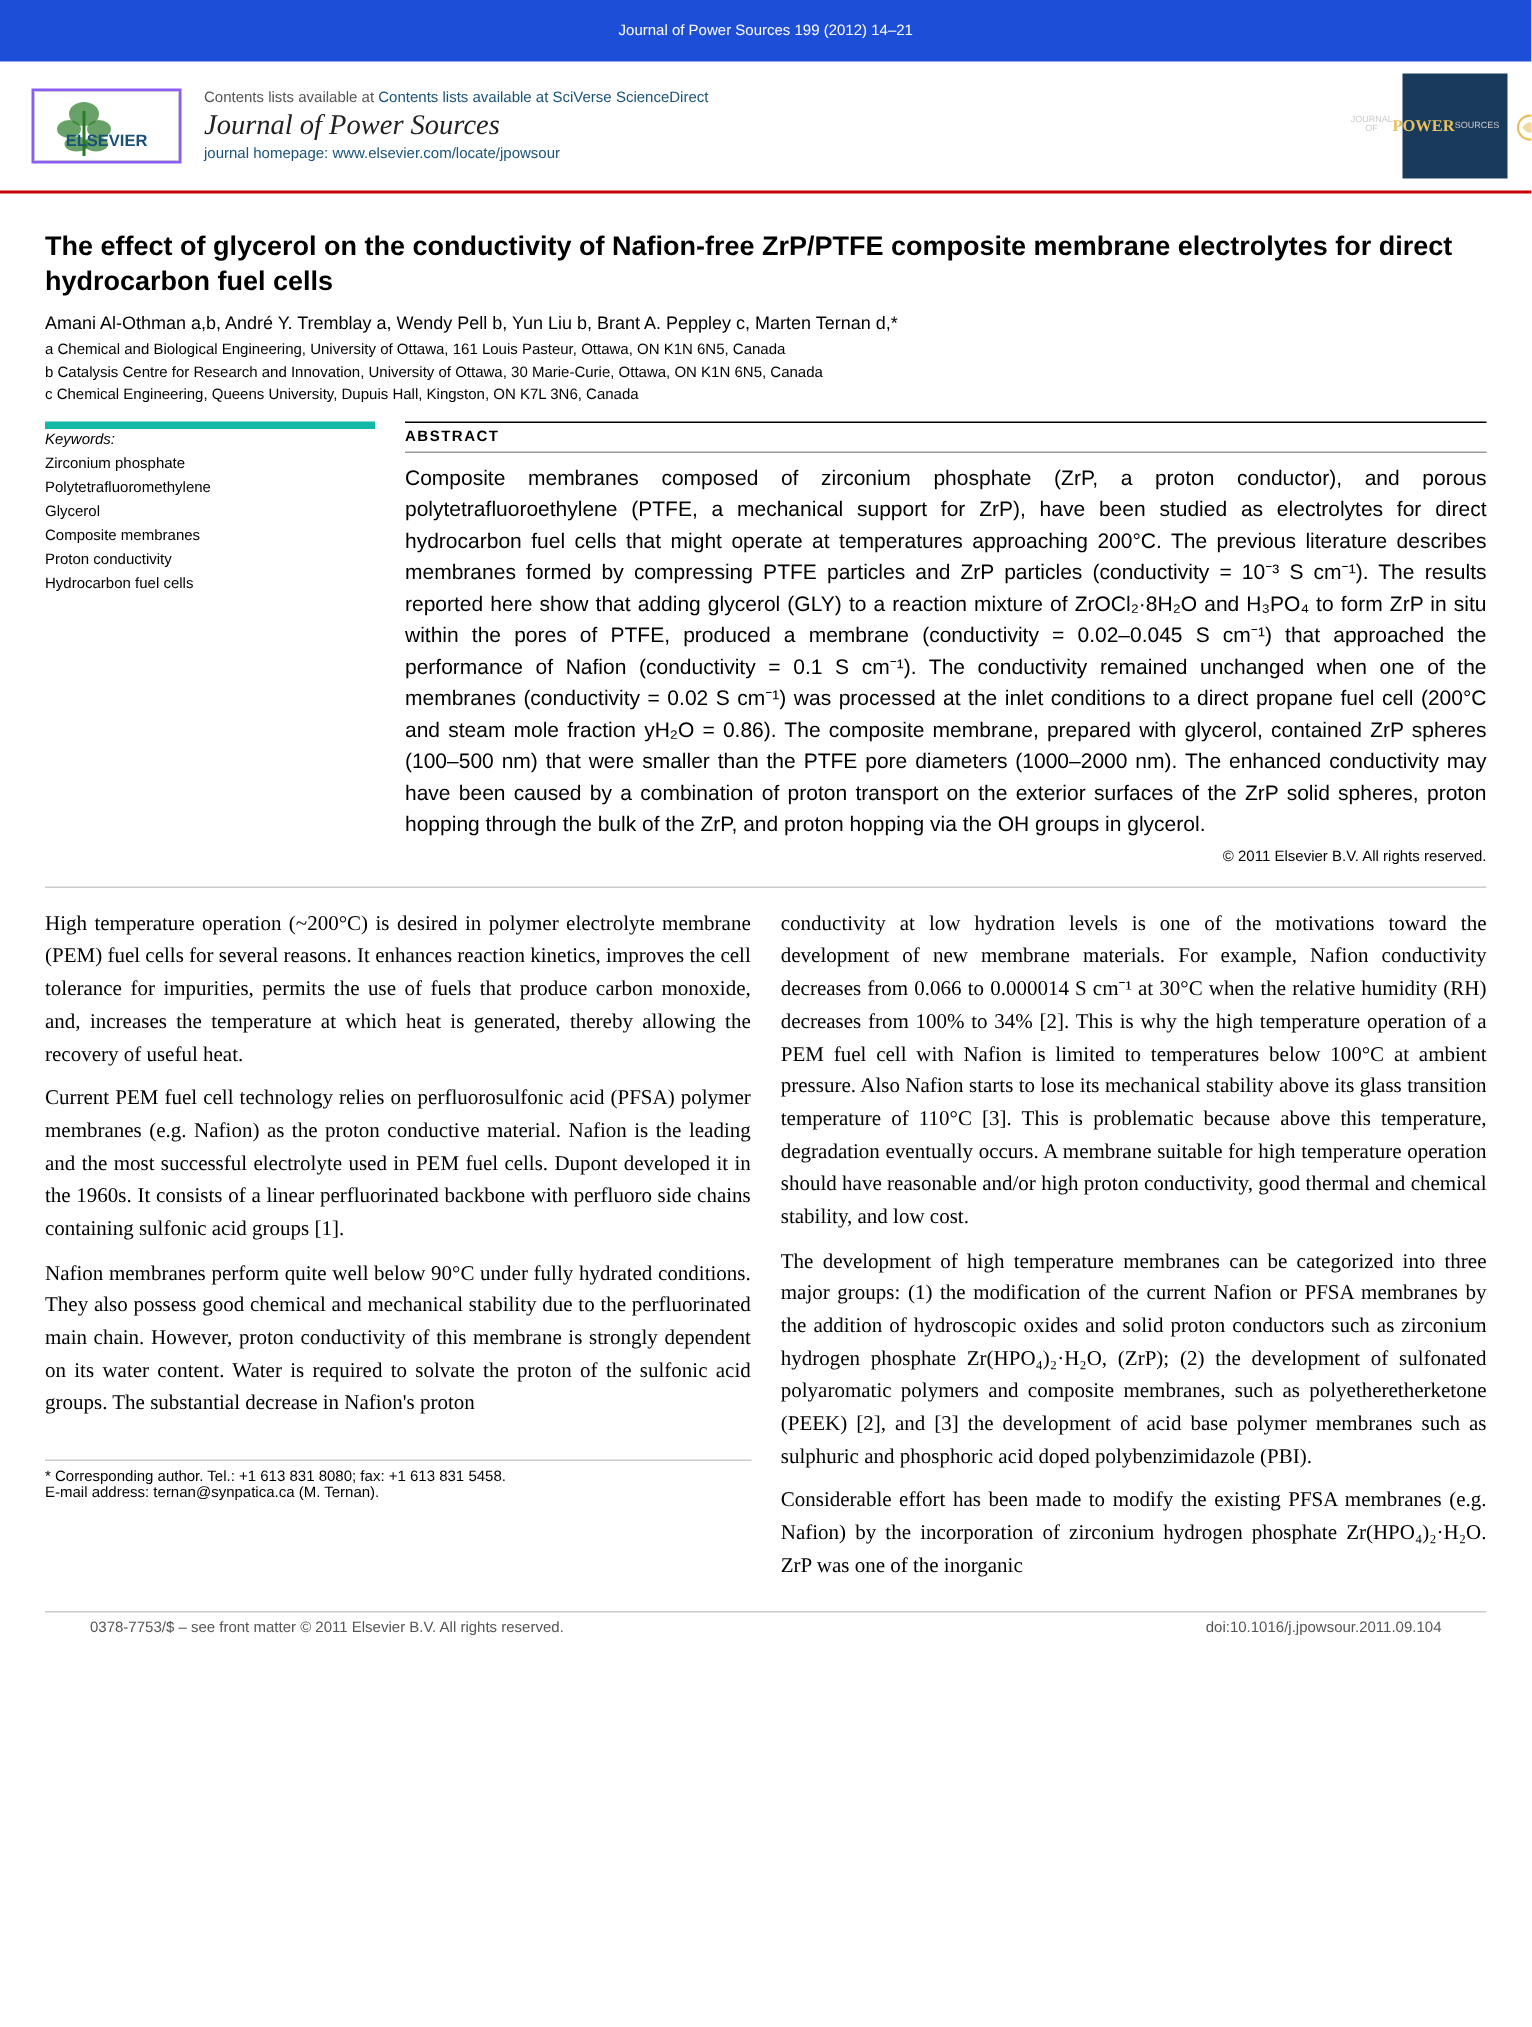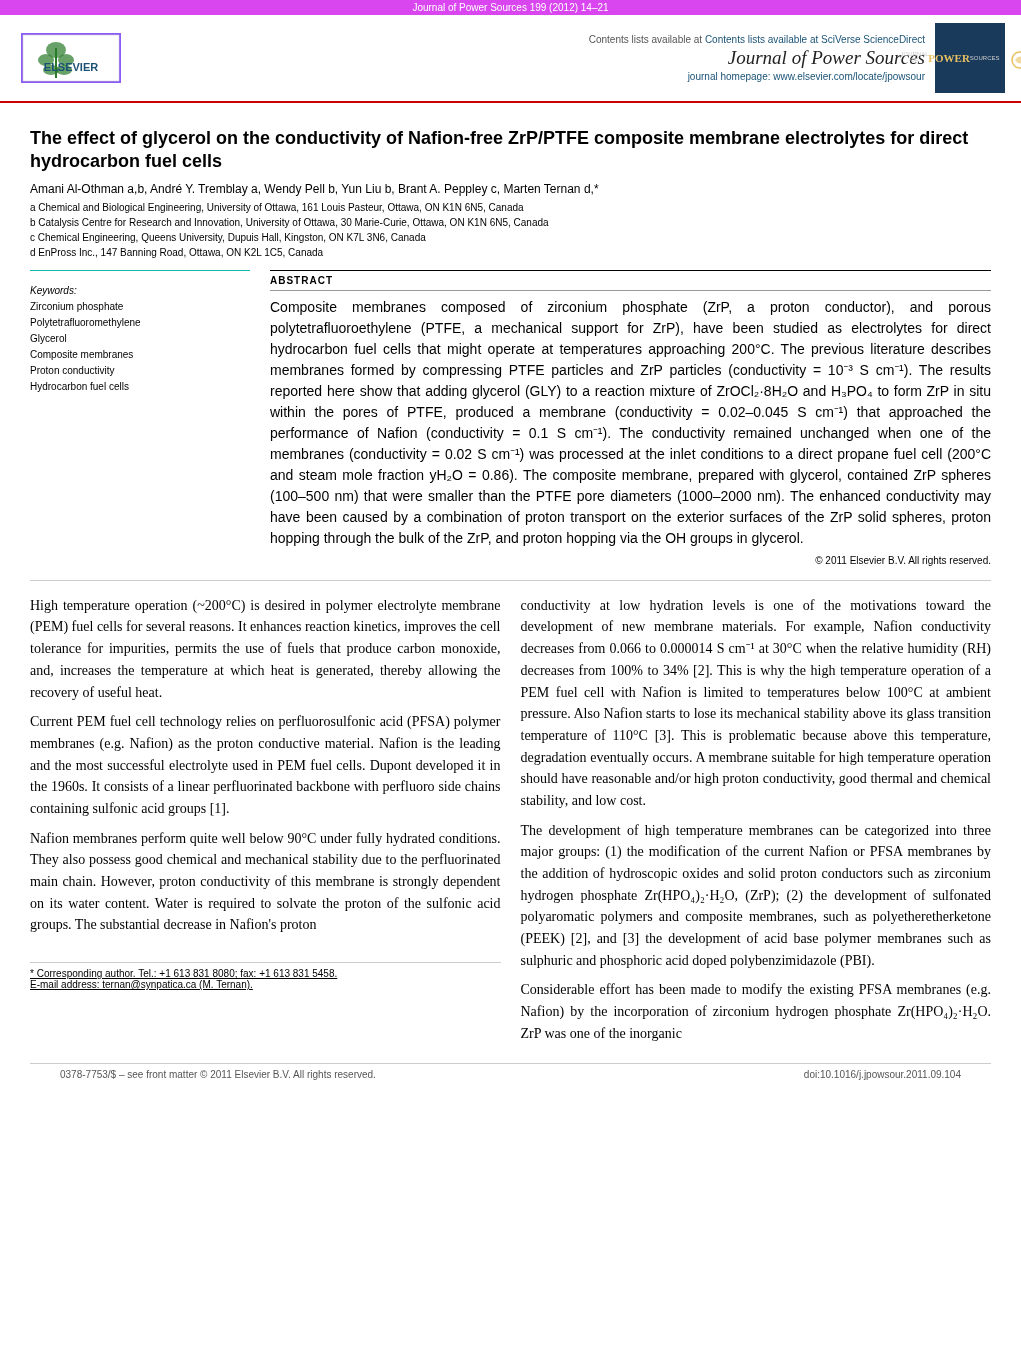--- a/index.html
+++ b/index.html
@@ -5,25 +5,25 @@
     * { margin: 0; padding: 0; box-sizing: border-box; }
     body {
       width: 1021px;
       min-height: 1351px;
       background: #fff;
       font-family: 'Times New Roman', Times, serif;
       font-size: 12px;
       color: #000;
     }
     .top-bar {
-      background: #d946ef;
+      background: #1d4ed8;
       color: #fff;
       text-align: center;
       font-size: 10px;
-      padding: 2px 0;
+      padding: 15px 0;
       font-family: Arial, sans-serif;
     }
     .header-area {
       display: flex;
       align-items: center;
       padding: 8px 16px;
       border-bottom: 2px solid #c00;
       gap: 10px;
     }
     .header-logo-left {
@@ -39,21 +39,21 @@
       display: flex;
       align-items: center;
       justify-content: center;
     }
     .elsevier-logo svg {
       width: 100px;
       height: 50px;
     }
     .header-center {
       flex: 1;
-      text-align: right;
+      text-align: left;
     }
     .sciverse-line {
       font-size: 10px;
       font-family: Arial, sans-serif;
       color: #555;
       margin-bottom: 2px;
     }
     .journal-title-main {
       font-size: 19px;
       font-family: 'Times New Roman', serif;
@@ -146,22 +146,22 @@
       margin-bottom: 4px;
       color: #000;
     }
     .article-info-content {
       font-size: 10px;
       font-family: Arial, sans-serif;
       line-height: 1.6;
       color: #000;
     }
     .keywords-box {
-      border-top: 1px solid #14b8a6;
-      padding-top: 14px;
+      border-top: 5px solid #14b8a6;
+      padding-top: 2px;
     }
     .keywords-title {
       font-size: 10px;
       font-family: Arial, sans-serif;
       font-style: italic;
       margin-bottom: 3px;
     }
     .keywords-content {
       font-size: 10px;
       font-family: Arial, sans-serif;
@@ -226,21 +226,20 @@
       color: #000;
       margin-bottom: 8px;
     }
     .footnote-area {
       border-top: 1px solid #ccc;
       margin-top: 26px;
       padding-top: 5px;
       font-size: 10px;
       font-family: Arial, sans-serif;
       color: #000;
-      text-decoration: underline;
     }
     .bottom-bar {
       border-top: 1px solid #ccc;
       padding: 5px 30px;
       font-size: 10px;
       font-family: Arial, sans-serif;
       color: #555;
       display: flex;
       justify-content: space-between;
       margin-top: 10px;
@@ -305,21 +304,20 @@
   <div class="article-title">The effect of glycerol on the conductivity of Nafion-free ZrP/PTFE composite membrane electrolytes for direct hydrocarbon fuel cells</div>
 
   <div class="authors">
     <span>Amani Al-Othman a,b, André Y. Tremblay a, Wendy Pell b, Yun Liu b, Brant A. Peppley c, Marten Ternan d,*</span>
   </div>
 
   <div class="affiliations">
     <p>a Chemical and Biological Engineering, University of Ottawa, 161 Louis Pasteur, Ottawa, ON K1N 6N5, Canada</p>
     <p>b Catalysis Centre for Research and Innovation, University of Ottawa, 30 Marie-Curie, Ottawa, ON K1N 6N5, Canada</p>
     <p>c Chemical Engineering, Queens University, Dupuis Hall, Kingston, ON K7L 3N6, Canada</p>
-    <p>d EnPross Inc., 147 Banning Road, Ottawa, ON K2L 1C5, Canada</p>
   </div>
 
   <div class="two-col">
 
     <div class="left-col">
 
       <div class="keywords-box">
         <div class="keywords-title">
           <em>Keywords:</em>
         </div>

